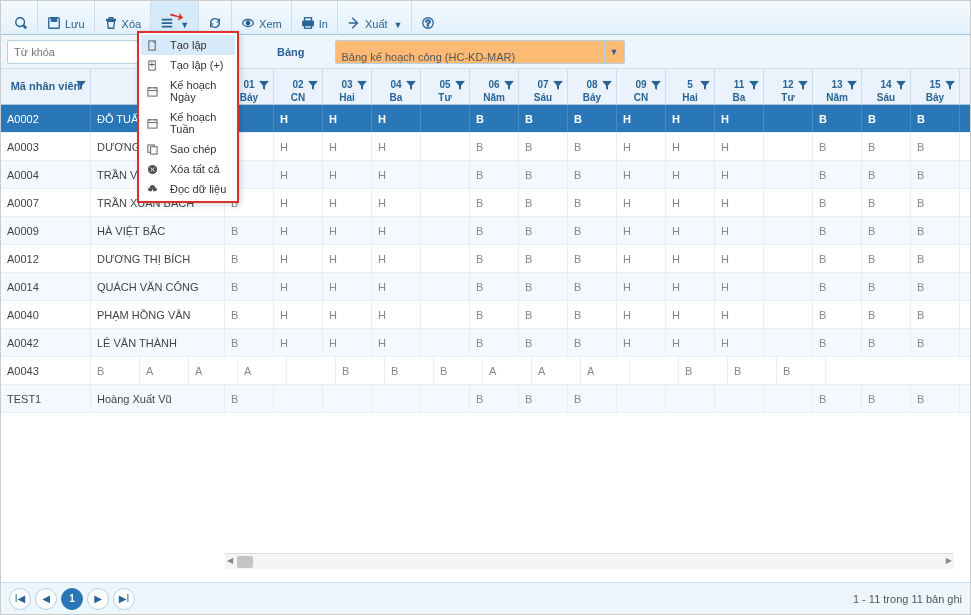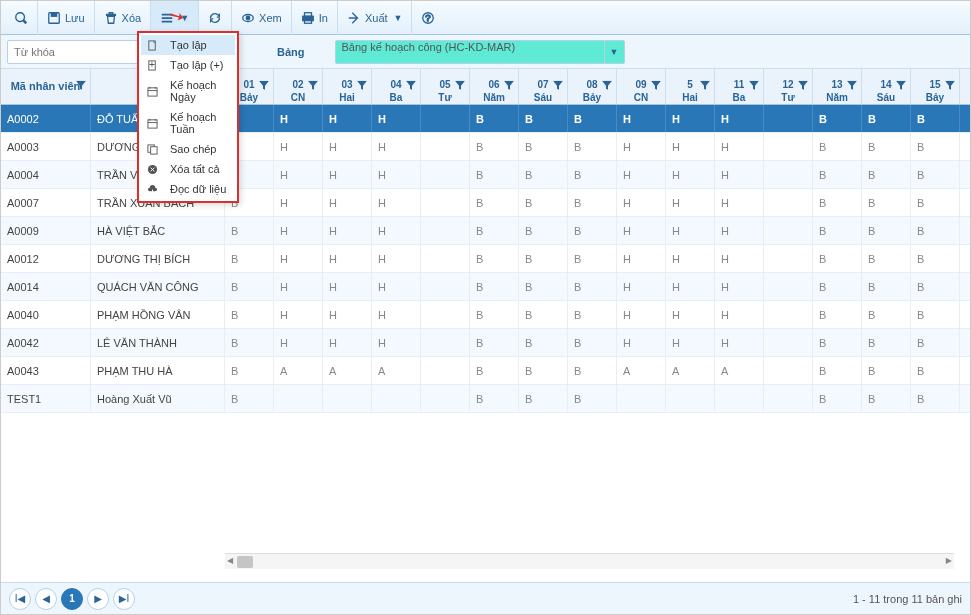--- a/index.html
+++ b/index.html
@@ -1,24 +1,24 @@
 <!DOCTYPE html>
 <html><head>
   <meta charset="utf-8">
   <style>
     *{box-sizing:border-box;margin:0;padding:0;font-family:Arial,sans-serif;font-size:11px}
     body{background:#fff;width:971px;height:615px;overflow:hidden;border:1px solid #ccc;position:relative}
     .toolbar{background:linear-gradient(#f5fbff,#e3f0fb);border-bottom:1px solid #a8c5de;height:34px;display:flex;align-items:center;padding:0 4px}
-    .tbtn{display:flex;align-items:center;gap:4px;padding:5px 9px;color:#2a6496;cursor:pointer;border-right:1px solid #c9dff0;height:34px}
+    .tbtn{display:flex;align-items:flex-end;gap:4px;padding:5px 9px;color:#2a6496;cursor:pointer;border-right:1px solid #c9dff0;height:34px}
     .ticon{width:14px;height:14px;stroke:#2a6496;fill:none;stroke-width:1.5}
     .caret{font-size:9px;margin-left:2px;color:#2a6496}
     .filter-row{background:#eef6fd;border-bottom:1px solid #c9dff0;height:34px;display:flex;align-items:center;padding:0 6px;gap:24px}
     .search-inp{width:210px;height:24px;border:1px solid #b6d0e6;background:#fff;padding:0 6px;color:#999;border-radius:2px}
     .lbl{color:#2a6496;font-weight:bold;margin-left:36px}
-    .combo{width:290px;height:24px;border:1px solid #b6d0e6;background:#5eead4;display:flex;align-items:flex-start;padding:0 6px;color:#555;border-radius:2px;position:relative;margin-left:6px}
+    .combo{width:290px;height:24px;border:1px solid #b6d0e6;background:#fdba74;display:flex;align-items:flex-end;padding:0 6px;color:#555;border-radius:2px;position:relative;margin-left:6px}
     .combo-arrow{position:absolute;right:0;top:0;width:20px;height:100%;border-left:1px solid #b6d0e6;display:flex;align-items:center;justify-content:center;color:#2a6496;font-size:9px}
     .grid-wrap{height:500px;overflow:hidden;position:relative}
     .grid-header{display:flex;background:#eaf3fc;border-bottom:1px solid #a8c5de;height:36px}
     .gh{border-right:1px solid #c9dff0;display:flex;align-items:center;justify-content:flex-end;color:#2a6496;font-weight:bold;position:relative;flex-direction:column;line-height:1.3}
     .gh.namecol{justify-content:center;flex-direction:row}
     .gh .filt{position:absolute;right:4px;top:50%;transform:translateY(-50%);cursor:pointer}
     .filt svg{width:10px;height:10px;fill:#2a6496}
     .col-id{width:90px;min-width:90px}
     .col-name{width:134px;min-width:134px}
     .col-day{width:49px;min-width:49px;text-align:center}
@@ -475,21 +475,20 @@
         <div class="gcell col-day">H</div>
         <div class="gcell col-day">H</div>
         <div class="gcell col-day">H</div>
         <div class="gcell col-day"></div>
         <div class="gcell col-day">B</div>
         <div class="gcell col-day">B</div>
         <div class="gcell col-day">B</div>
       </div>
       <div class="grow">
         <div class="gcell col-id">A0043</div>
-        <div class="gcell col-name">PHẠM THU HÀ</div>
         <div class="gcell col-day">B</div>
         <div class="gcell col-day">A</div>
         <div class="gcell col-day">A</div>
         <div class="gcell col-day">A</div>
         <div class="gcell col-day"></div>
         <div class="gcell col-day">B</div>
         <div class="gcell col-day">B</div>
         <div class="gcell col-day">B</div>
         <div class="gcell col-day">A</div>
         <div class="gcell col-day">A</div>

